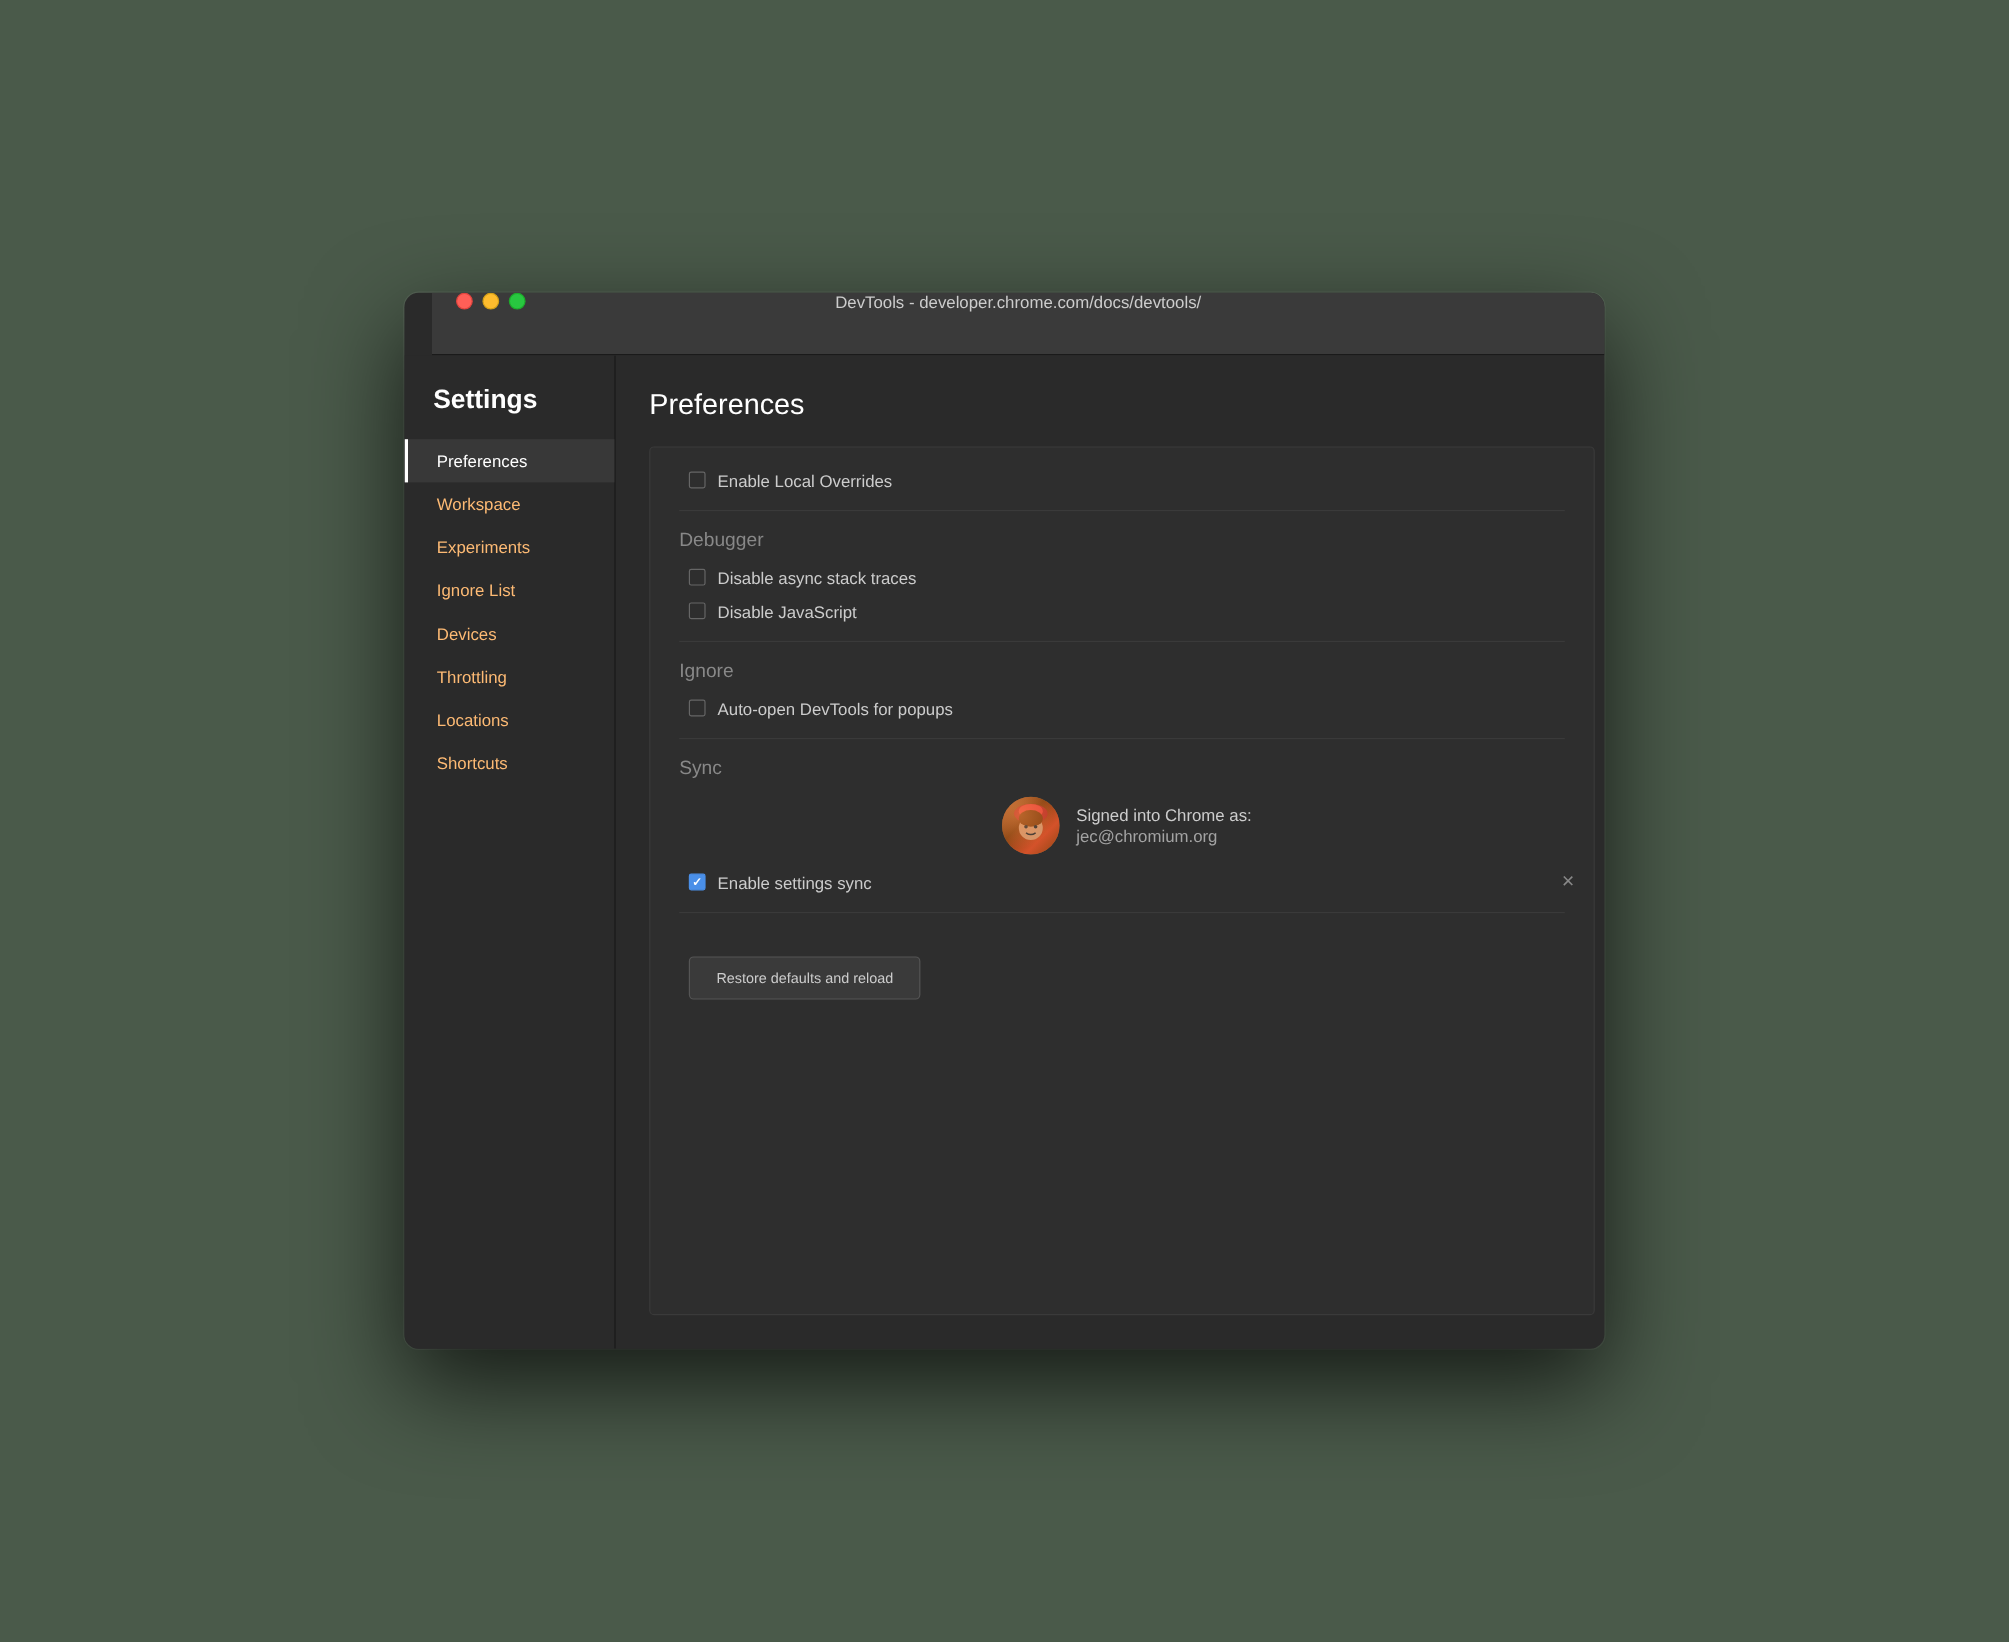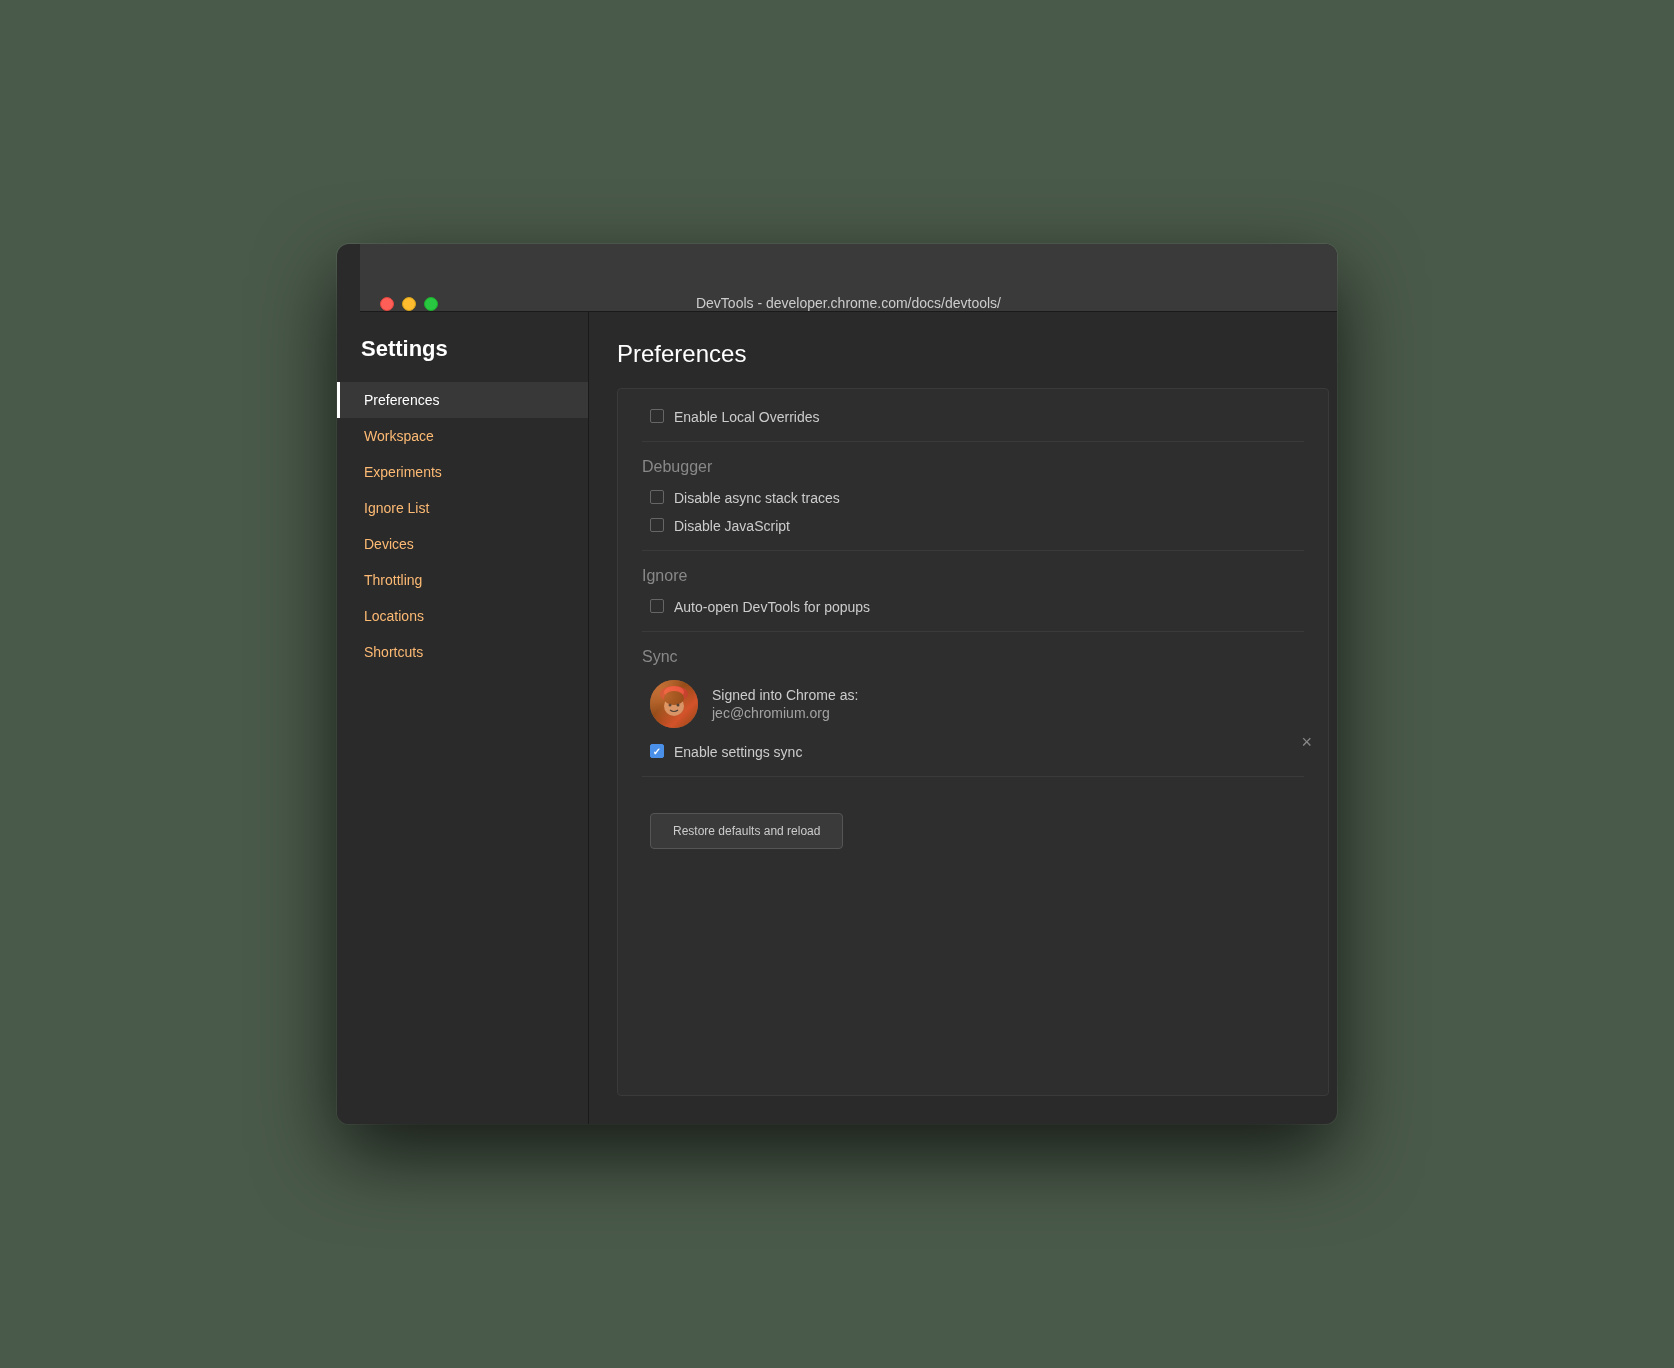--- a/index.html
+++ b/index.html
@@ -23,23 +23,23 @@
       box-shadow: 0 30px 80px rgba(0,0,0,0.7), 0 0 0 1px rgba(255,255,255,0.08);
       width: 1000px;
       min-height: 880px;
       overflow: hidden;
       display: flex;
       flex-direction: column;
     }
 
     .title-bar {
       background: #3a3a3a;
-      height: 68px;
-      display: flex;
-      align-items: flex-end;
+      height: 52px;
+      display: flex;
+      align-items: flex-start;
       padding: 0 20px;
       border-bottom: 1px solid #1a1a1a;
       flex-shrink: 0;
       position: relative;
       margin-left: 23px;
     }
 
     .traffic-lights {
       display: flex;
       gap: 8px;
@@ -66,21 +66,21 @@
       font-weight: 400;
     }
 
     .window-content {
       display: flex;
       flex: 1;
       overflow: hidden;
     }
 
     .sidebar {
-      width: 252px;
+      width: 176px;
       background: #2a2a2a;
       padding: 24px 0;
       flex-shrink: 0;
       border-right: 1px solid #1a1a1a;
     }
 
     .settings-title {
       color: #ffffff;
       font-size: 22px;
       font-weight: 600;
@@ -203,20 +203,21 @@
     .sync-section {
       margin-top: 8px;
     }
 
     .sync-user-row {
       display: flex;
       align-items: center;
       gap: 14px;
       margin-bottom: 16px;
       padding-left: 8px;
+      justify-content: center;
     }
 
     .avatar {
       width: 48px;
       height: 48px;
       border-radius: 50%;
       background: #8B5E3C;
       flex-shrink: 0;
       overflow: hidden;
       display: flex;

